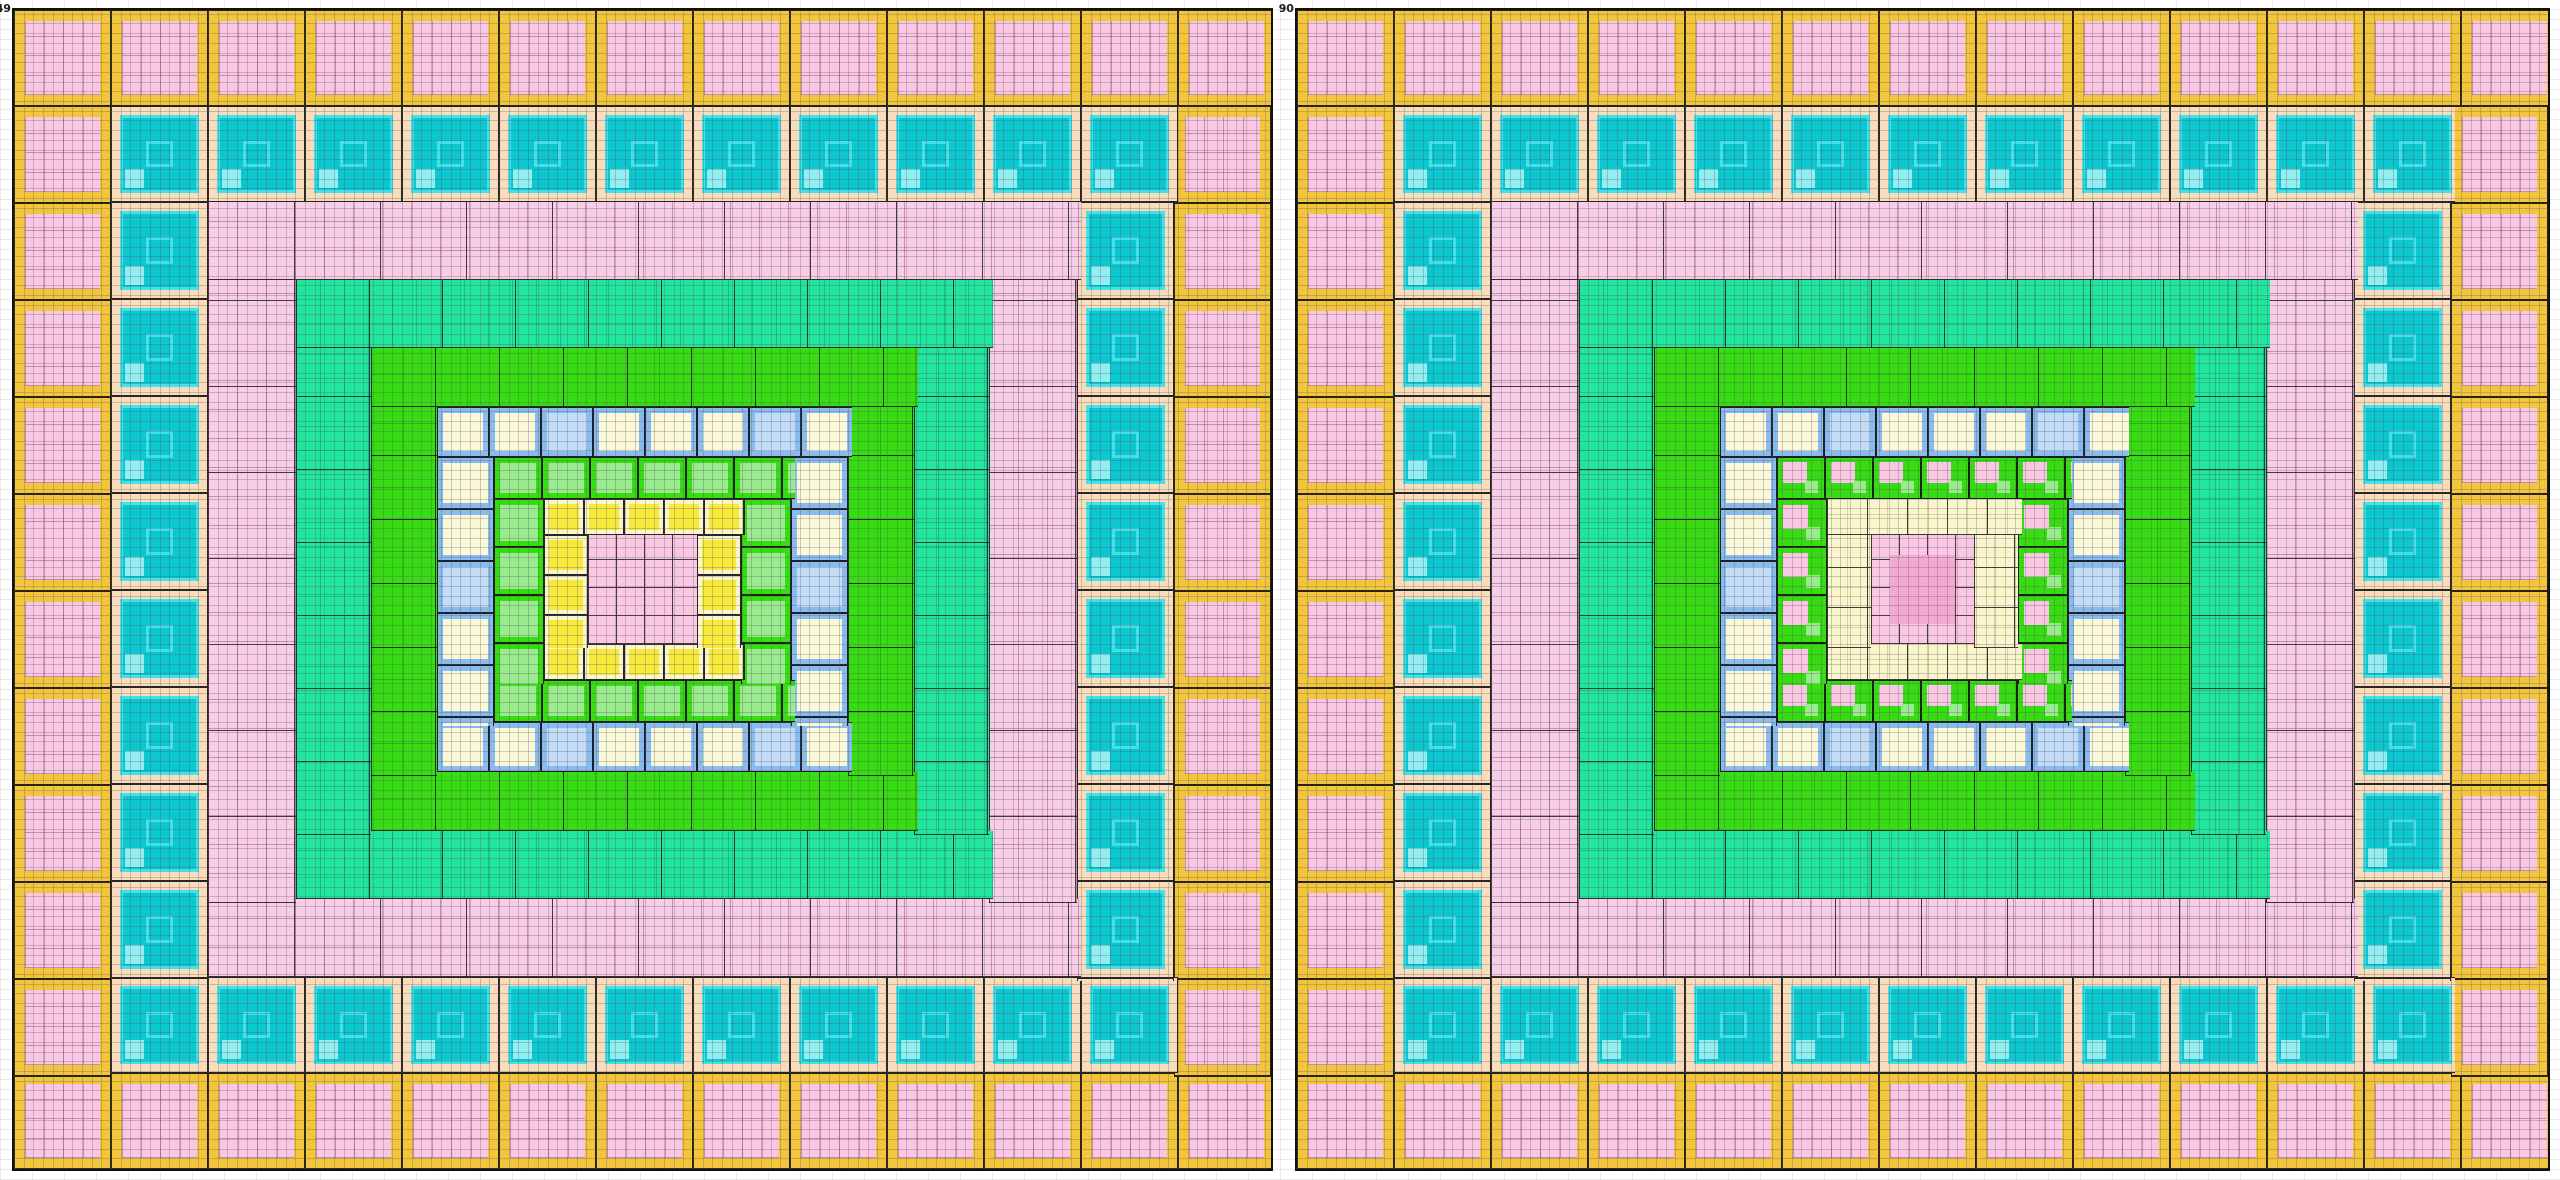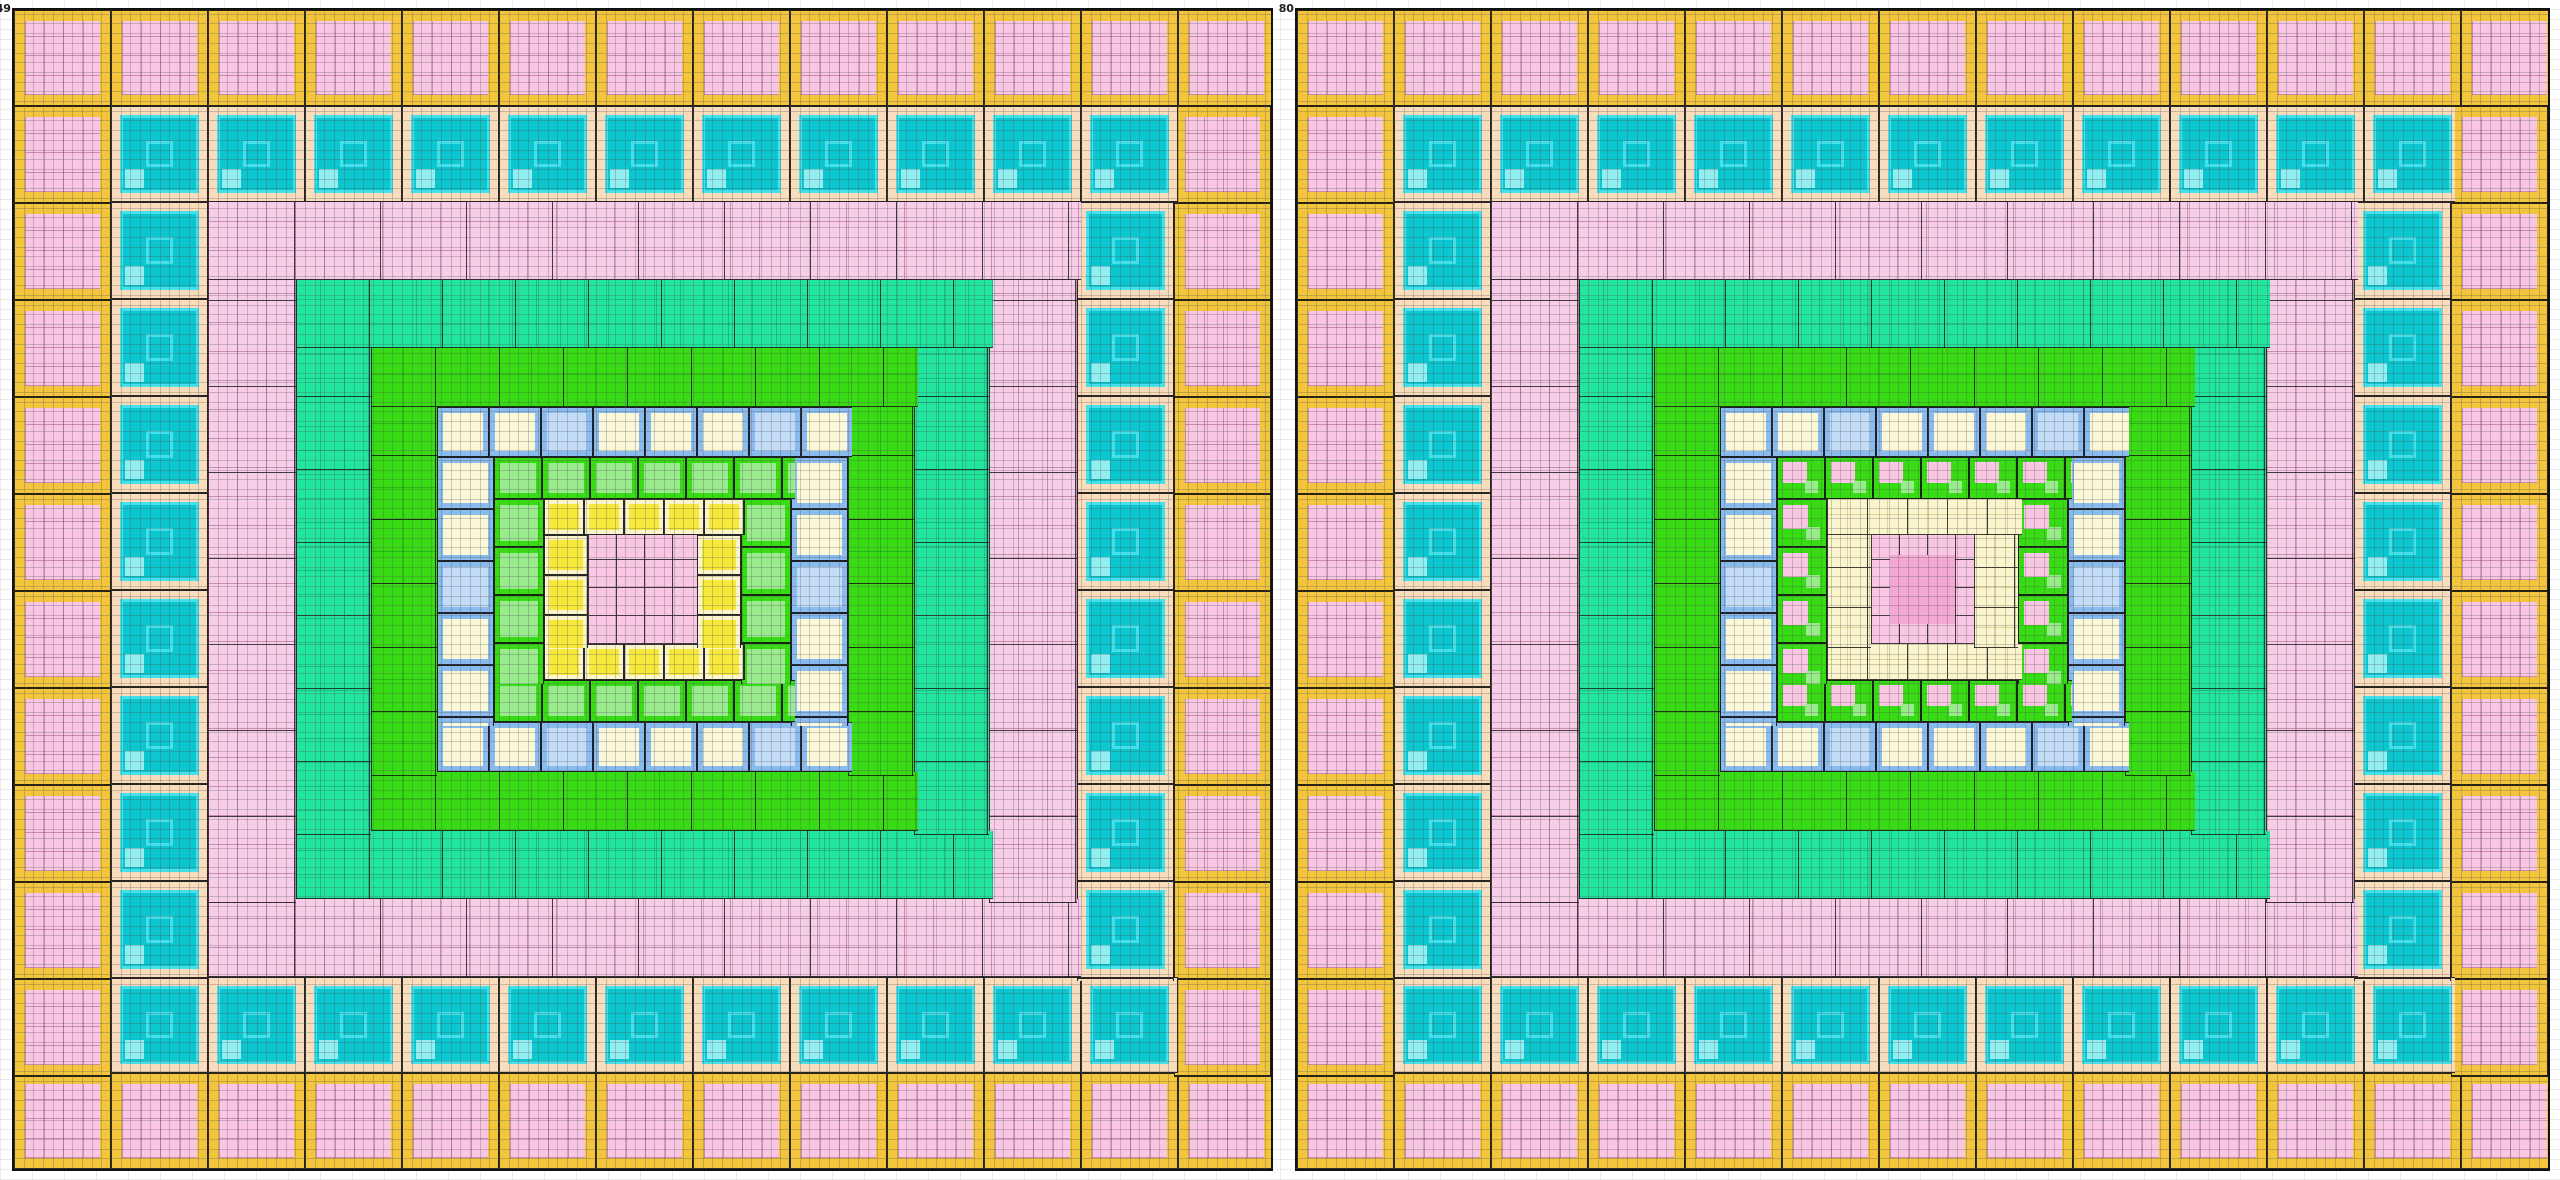--- a/index.html
+++ b/index.html
@@ -25,21 +25,21 @@
   .frame-label{
     position:absolute;font-size:11px;font-weight:bold;color:#222;
     width:20px;text-align:right;line-height:11px;
   }
 </style>
 </head>
 <body>
 
 <div class="page" style="background-image: repeating-linear-gradient(0deg, rgba(60, 60, 60, 0.1) 0px, rgba(60, 60, 60, 0.1) 1px, transparent 1px, transparent 10px), repeating-linear-gradient(90deg, rgba(60, 60, 60, 0.1) 0px, rgba(60, 60, 60, 0.1) 1px, transparent 1px, transparent 32px);">
   <div class="frame-label" id="label-0" style="left: -9px; top: 3px;">49</div>
-  <div class="frame-label" id="label-1" style="left: 1274px; top: 3px;">80</div>
+  <div class="frame-label" id="label-1" style="left: 1274px; top: 3px;">90</div>
   <div class="panel" id="panel-0" style="left: 12px; top: 8px; width: 1261px; height: 1163px;">
       <div class="ring">
         <div class="strip" style="left: 0px; top: 0px; width: 1261px; height: 96px;">
           <div class="tile" style="background: rgb(242, 197, 61); width: 97px; height: 96px;">
             <div class="pc" style="inset: 10px; background: repeating-linear-gradient(90deg, rgba(150, 80, 125, 0.5) 0px, rgba(150, 80, 125, 0.5) 1px, transparent 1px, transparent 19.25px), repeating-linear-gradient(0deg, rgba(150, 80, 125, 0.5) 0px, rgba(150, 80, 125, 0.5) 1px, transparent 1px, transparent 19.25px) rgb(249, 199, 228);"></div>
           </div>
           <div class="tile" style="background: rgb(242, 197, 61); width: 97px; height: 96px;">
             <div class="pc" style="inset: 10px; background: repeating-linear-gradient(90deg, rgba(150, 80, 125, 0.5) 0px, rgba(150, 80, 125, 0.5) 1px, transparent 1px, transparent 19.25px), repeating-linear-gradient(0deg, rgba(150, 80, 125, 0.5) 0px, rgba(150, 80, 125, 0.5) 1px, transparent 1px, transparent 19.25px) rgb(249, 199, 228);"></div>
           </div>
           <div class="tile" style="background: rgb(242, 197, 61); width: 97px; height: 96px;">

